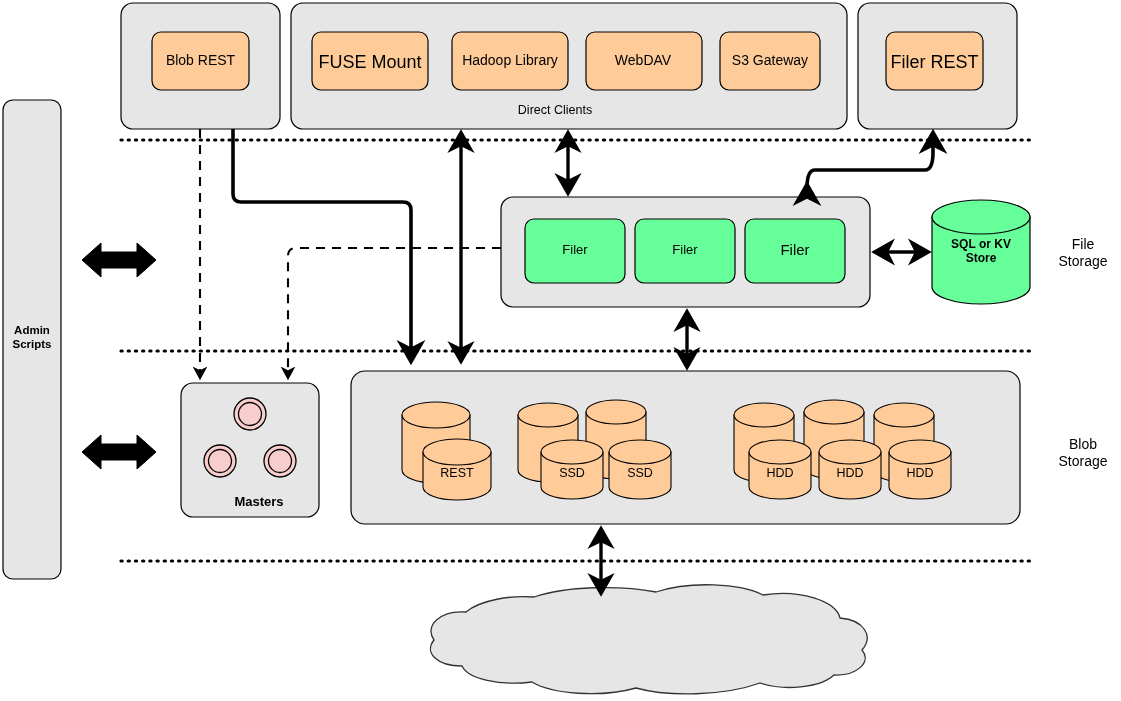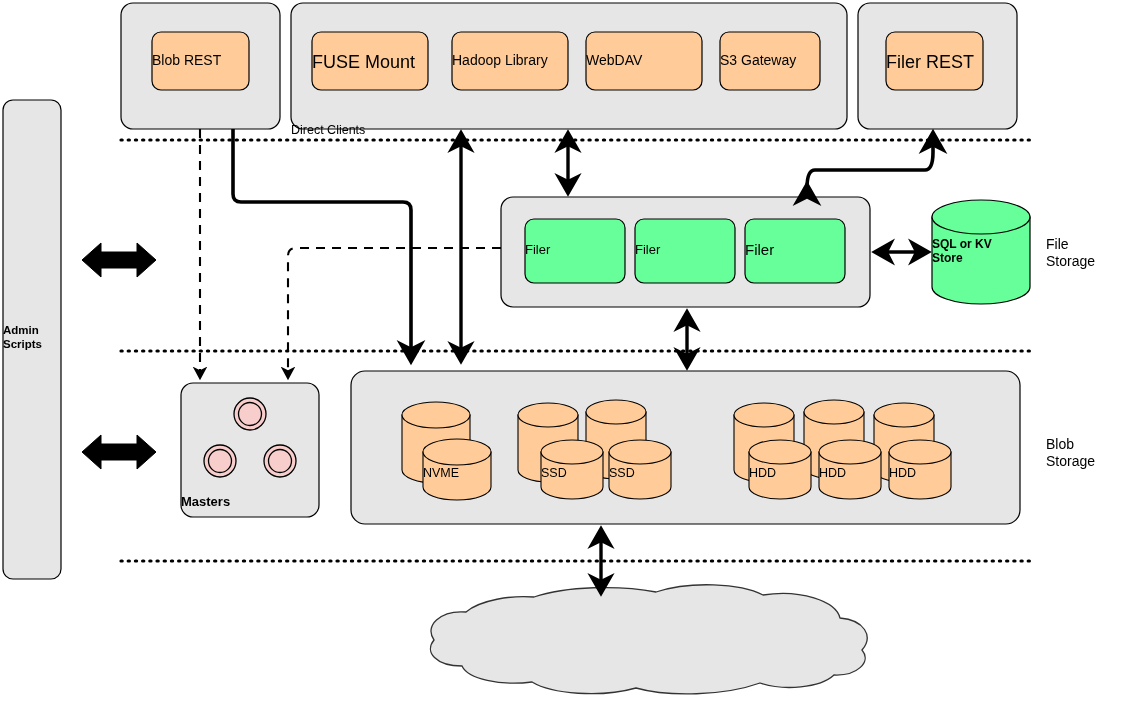--- a/index.html
+++ b/index.html
@@ -1,20 +1,20 @@
 <!DOCTYPE html>
 <html><head>
 <meta charset="utf-8">
 <style>
   html,body{margin:0;padding:0;background:#ffffff;}
   body{width:1121px;height:701px;position:relative;overflow:hidden;
        font-family:"Liberation Sans","DejaVu Sans",sans-serif;color:#000;}
   #stage{position:absolute;left:0;top:0;width:1121px;height:701px;}
   svg.layer{position:absolute;left:0;top:0;width:1121px;height:701px;overflow:visible;}
-  .txt{position:absolute;text-align:left;line-height:1.2;}
+  .txt{position:absolute;text-align:center;line-height:1.2;}
 </style>
 </head>
 <body>
 
 <div id="stage">
 
   <svg class="layer">
     <defs>
       <marker id="ahead" markerWidth="10" markerHeight="10" refX="5" refY="5" orient="auto" markerUnits="strokeWidth">
         <path d="M0,1 L7,5 L0,9 L2,5 Z" fill="#000"></path>
@@ -165,21 +165,21 @@
     <div>Scripts</div>
   </div>
 
   <div class="txt" style="left:152px;top:52px;width:97px;font-size:14px;">Blob REST</div>
   <div class="txt" style="left:312px;top:52px;width:116px;font-size:18px;">FUSE Mount</div>
   <div class="txt" style="left:452px;top:52px;width:116px;font-size:14px;">Hadoop Library</div>
   <div class="txt" style="left:586px;top:52px;width:114px;font-size:14px;">WebDAV</div>
   <div class="txt" style="left:720px;top:52px;width:100px;font-size:14px;">S3 Gateway</div>
   <div class="txt" style="left:886px;top:52px;width:97px;font-size:18px;">Filer REST</div>
 
-  <div class="txt" style="left:291px;top:103px;width:528px;font-size:12.5px;margin-top:20px;">Direct Clients</div>
+  <div class="txt" style="left:291px;top:103px;width:528px;font-size:12.5px;">Direct Clients</div>
 
   <div class="txt" style="left:525px;top:242px;width:100px;font-size:13px;">Filer</div>
   <div class="txt" style="left:635px;top:242px;width:100px;font-size:13px;">Filer</div>
   <div class="txt" style="left:745px;top:241px;width:100px;font-size:15px;">Filer</div>
 
   <div class="txt" style="left:932px;top:237px;width:98px;font-size:12px;font-weight:bold;">
     <div>SQL or KV</div>
     <div>Store</div>
   </div>
 
@@ -187,21 +187,21 @@
     <div>File</div>
     <div>Storage</div>
   </div>
   <div class="txt" style="left:1046px;top:436px;width:74px;font-size:14px;">
     <div>Blob</div>
     <div>Storage</div>
   </div>
 
   <div class="txt" style="left:181px;top:494px;width:156px;font-size:13px;font-weight:bold;">Masters</div>
 
-  <div class="txt" style="left:423px;top:466px;width:68px;font-size:12.5px;">NVME</div>
+  <div class="txt" style="left:423px;top:466px;width:68px;font-size:12.5px;">REST</div>
   <div class="txt" style="left:541px;top:466px;width:62px;font-size:12.5px;">SSD</div>
   <div class="txt" style="left:609px;top:466px;width:62px;font-size:12.5px;">SSD</div>
   <div class="txt" style="left:749px;top:466px;width:62px;font-size:12.5px;">HDD</div>
   <div class="txt" style="left:819px;top:466px;width:62px;font-size:12.5px;">HDD</div>
   <div class="txt" style="left:889px;top:466px;width:62px;font-size:12.5px;">HDD</div>
 
 
 </div>
 
 </body></html>

